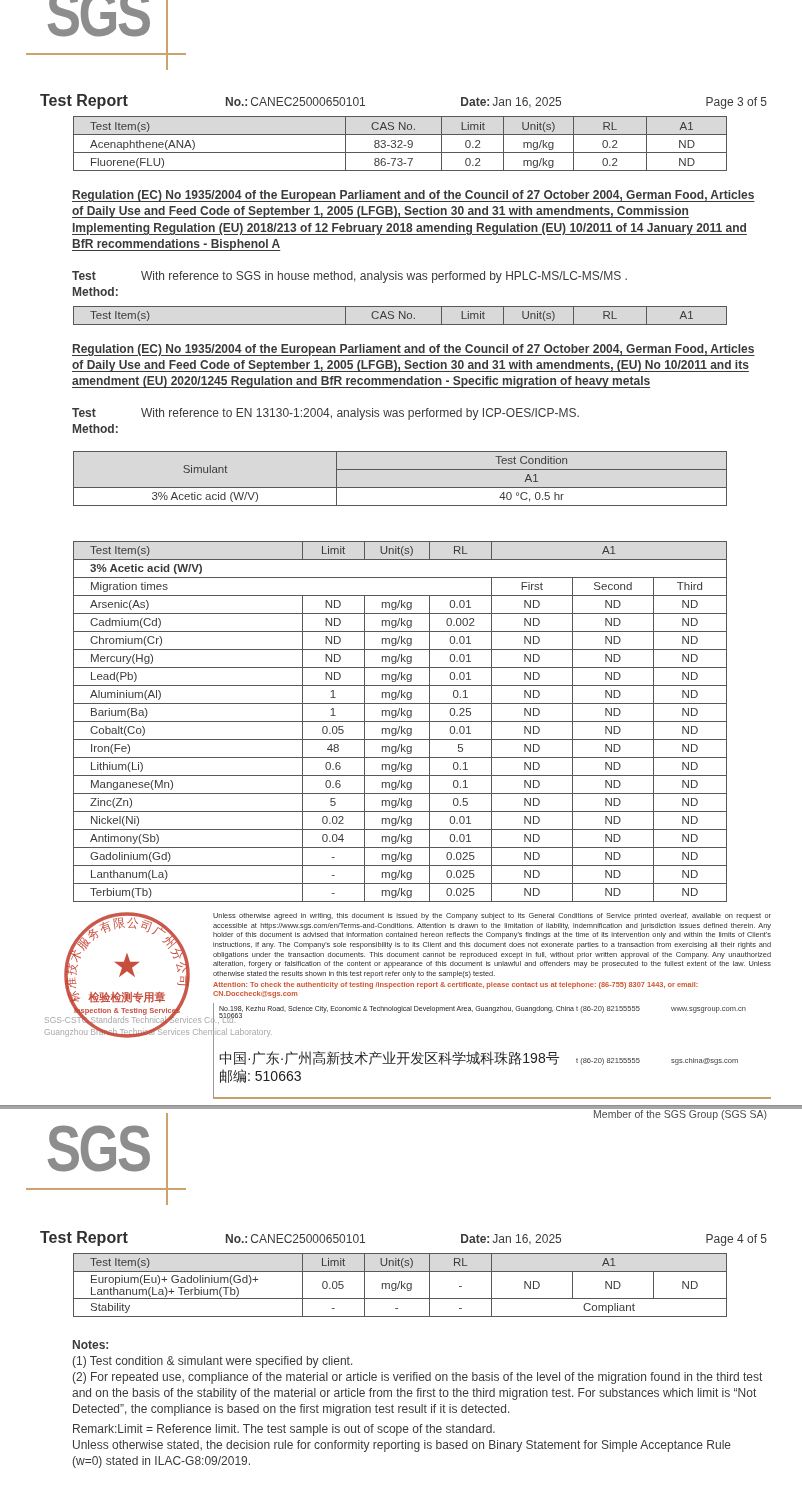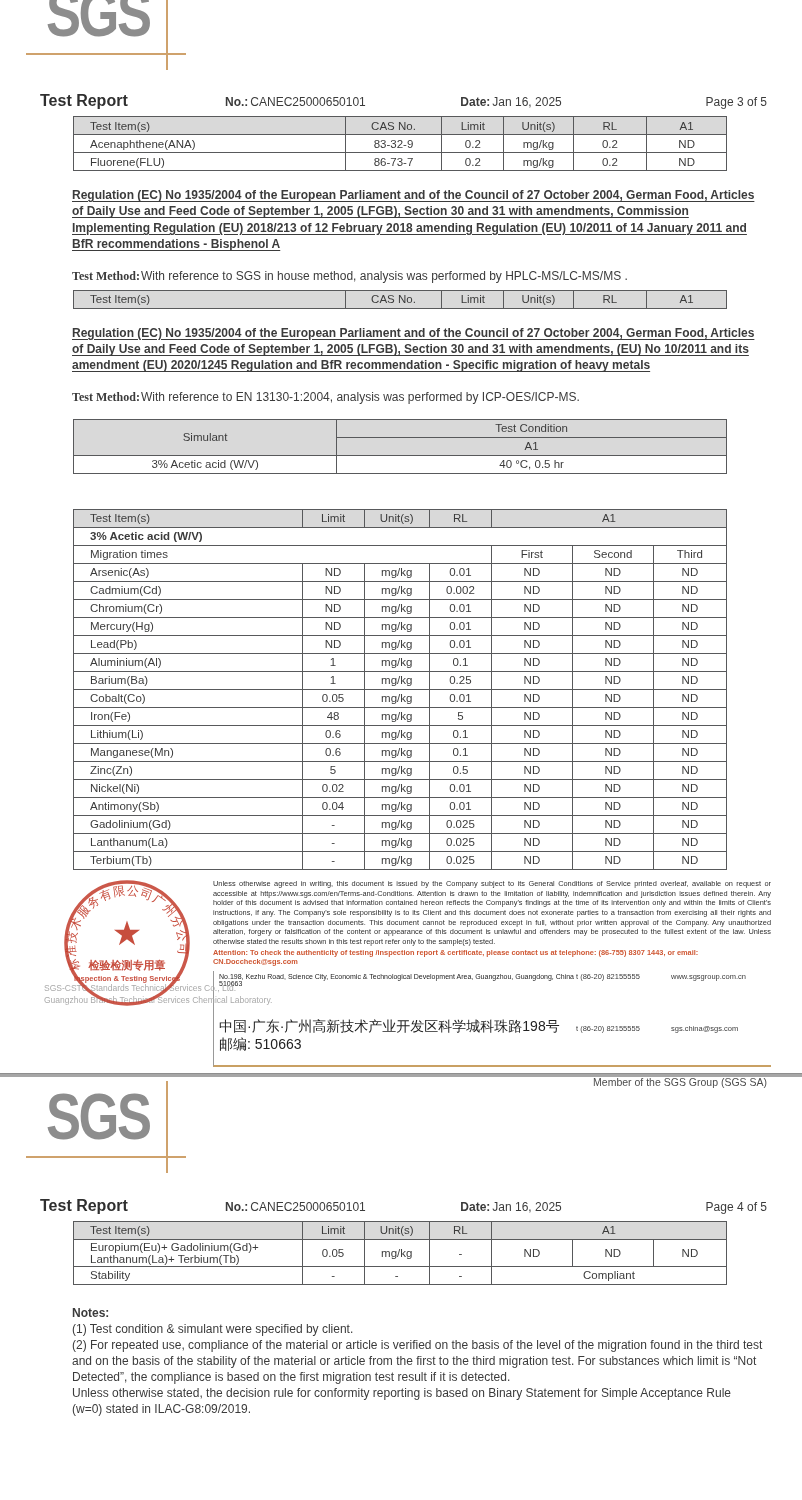--- a/index.html
+++ b/index.html
@@ -33,21 +33,21 @@
   td,th{border:1px solid #58595b;padding:1px 5px;height:15px;text-align:center;
     font-weight:normal;overflow:hidden;}
   tr.hrow td{background:#d9d9d9;}
   td.al{text-align:left;padding-left:16px;}
   td.bold{font-weight:bold;}
 
   
   .regulation{margin:16px 38px 0 72px;font-size:12px;line-height:16.4px;font-weight:bold;
     text-decoration:underline;text-underline-offset:2px;color:#3b3b3b;}
   .test-method{display:flex;margin:15px 38px 0 72px;font-size:12px;line-height:16px;}
-  .tm-label{font-weight:bold;width:69px;flex:none;font-family:Liberation Serif, serif;}
+  .tm-label{font-weight:bold;width:69px;flex:none;}
   .tm-text{max-width:560px;}
 
   .spacer20{height:20px;}
 
   
   .footer{position:relative;margin-top:9px;height:158px;}
   .footer-text{margin-left:213px;margin-right:31px;font-size:7.4px;line-height:9.7px;
     text-align:justify;color:#2e2e2e;}
   .attention{color:#cf5733;font-weight:bold;margin-top:1px;text-align:left;}
   .address-block{margin-left:213px;margin-right:31px;margin-top:4px;border-left:1px solid #999;
@@ -462,17 +462,18 @@
             <td>-</td>
             <td colspan="3">Compliant</td>
           </tr>
         </tbody>
       </table>
 
     <div class="notes">
       <p class="notes-label">Notes:</p>
       <p>(1) Test condition &amp; simulant were specified by client.</p>
       <p>(2) For repeated use, compliance of the material or article is verified on the basis of the level of the migration found in the third test and on the basis of the stability of the material or article from the first to the third migration test. For substances which limit is “Not Detected”, the compliance is based on the first migration test result if it is detected.</p>
+      <p class="gap">Remark:Limit = Reference limit. The test sample is out of scope of the standard.</p>
       <p>Unless otherwise stated, the decision rule for conformity reporting is based on Binary Statement for Simple Acceptance Rule (w=0) stated in ILAC-G8:09/2019.</p>
     </div>
   </div>
 
 </div>
 
 </body></html>

